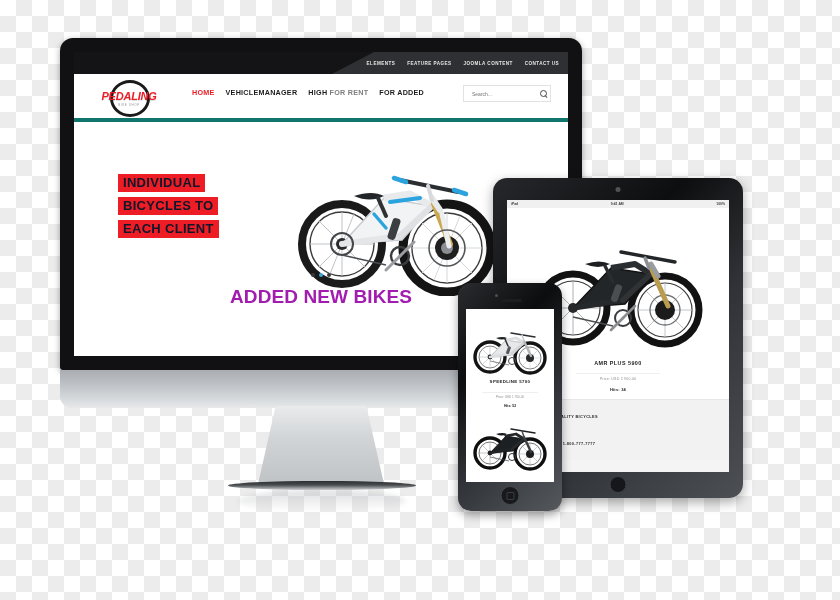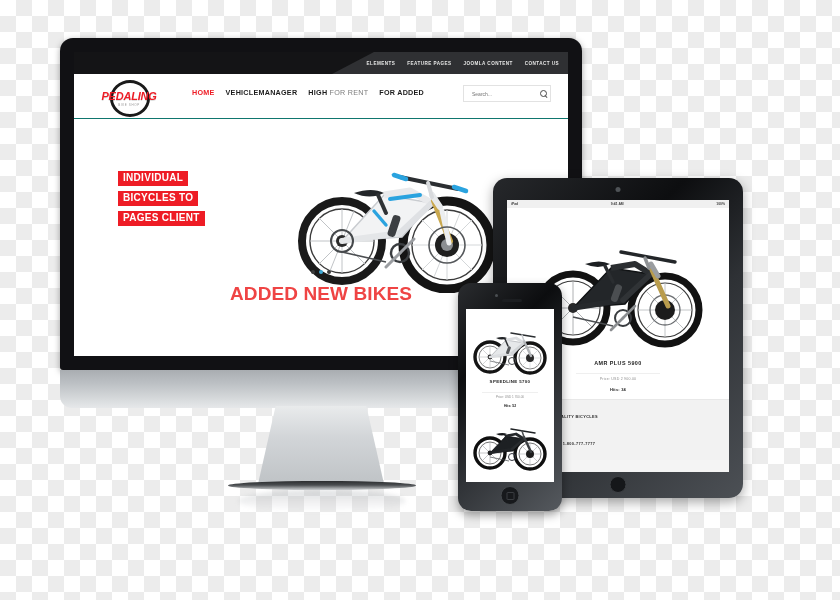--- a/index.html
+++ b/index.html
@@ -116,21 +116,21 @@
     letter-spacing: .45px;
     font-weight: bold;
     white-space: nowrap;
   }
 
   
   .site-header {
     position: relative;
     height: 44px;
     background: #ffffff;
-    border-bottom: 1px solid #0f766e;
+    border-bottom: 4px solid #0f766e;
     padding-left: 34px;
   }
   .brand {
     position: absolute;
     left: 24px;
     top: 5px;
     width: 62px;
     height: 34px;
   }
   .brand-ring {
@@ -175,21 +175,21 @@
   }
   .main-nav a {
     font-size: 7.2px;
     font-weight: bold;
     letter-spacing: .25px;
     color: #1c1c1c;
     text-decoration: none;
     white-space: nowrap;
   }
   .main-nav a.active { color: #ee1c25; }
-  .main-nav a .lite { color: #7d7d7d; font-weight: normal; margin-top: 36px; }
+  .main-nav a .lite { color: #7d7d7d; font-weight: bold; margin-top: 36px; }
   .search-wrap {
     position: absolute;
     right: 17px;
     top: 11px;
     width: 88px;
     height: 17px;
     border: 1px solid #e2e2e2;
     background: #fff;
     display: flex;
     align-items: center;
@@ -239,23 +239,23 @@
     position: absolute;
     left: 44px;
     top: 52px;
     display: flex;
     flex-direction: column;
     align-items: flex-start;
     gap: 5px;
   }
   .claim {
     background: #ee1c25;
-    color: #ffffff;
-    font-weight: bold;
-    font-size: 10px;
+    color: #0f172a;
+    font-weight: bold;
+    font-size: 13px;
     letter-spacing: .3px;
     padding: 2px 5px 3px 5px;
     line-height: 1;
     white-space: nowrap;
   }
   .hero-bike {
     position: absolute;
     left: 208px;
     top: 14px;
     width: 220px;
@@ -278,21 +278,21 @@
   }
   .hero-dots i.on { background: #3fa9d6; }
   .hero-heading {
     position: absolute;
     left: 0;
     right: 0;
     bottom: 2px;
     text-align: center;
     font-size: 19px;
     font-weight: bold;
-    color: #ef4444;
+    color: #a21caf;
     letter-spacing: .1px;
   }
 
   
   #tablet {
     position: absolute;
     left: 493px;
     top: 178px;
     width: 250px;
     height: 320px;
@@ -542,21 +542,21 @@
         <div class="search-wrap">
           <input type="text" placeholder="Search..." style="">
           <span class="mag"></span>
         </div>
       </div>
 
       <div class="hero">
         <div class="hero-claims">
           <div class="claim">INDIVIDUAL</div>
           <div class="claim">BICYCLES TO</div>
-          <div class="claim">PAGES CLIENT</div>
+          <div class="claim">EACH CLIENT</div>
         </div>
 
         <div class="hero-bike">
           <svg class="bike" viewBox="0 0 220 160" xmlns="http://www.w3.org/2000/svg">
 
             <circle cx="60" cy="108" r="40" fill="none" stroke="#1a1a1a" stroke-width="8"></circle>
             <circle cx="60" cy="108" r="32" fill="none" stroke="#3b3b3b" stroke-width="1.4"></circle>
             <g stroke="#b9bcc0" stroke-width="0.9">
               <line x1="60" y1="108" x2="60" y2="76"></line>
                 <line x1="60" y1="108" x2="83" y2="85"></line>

